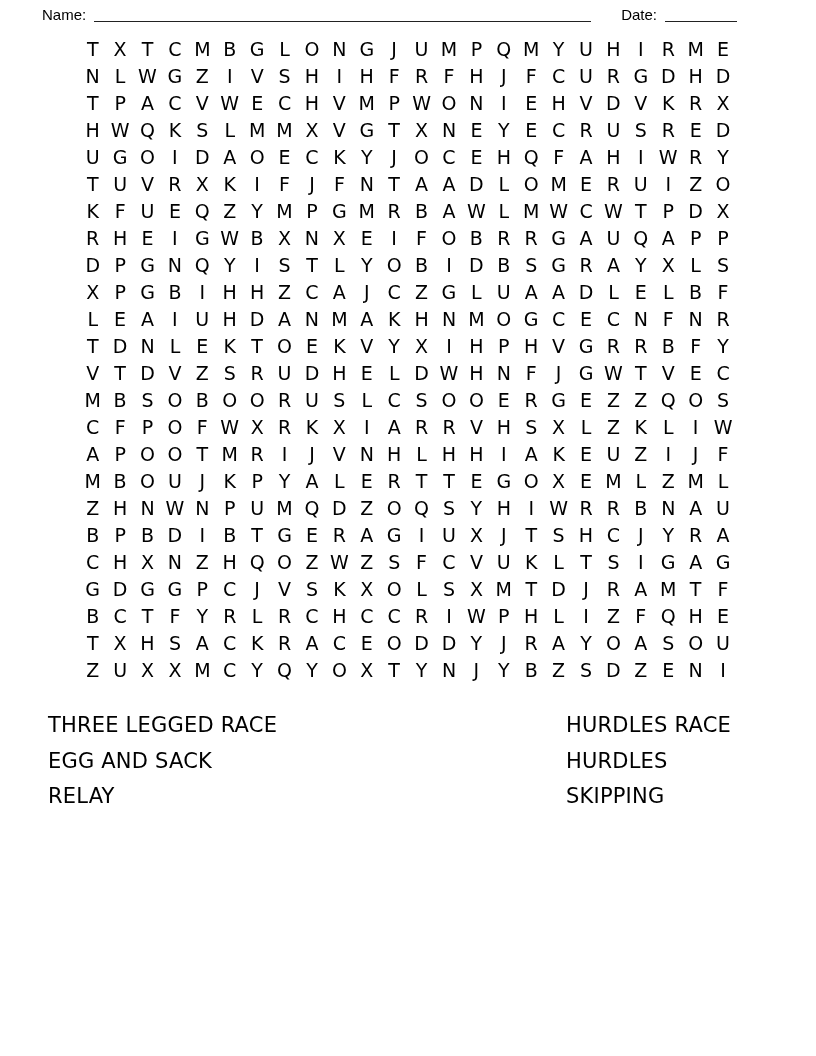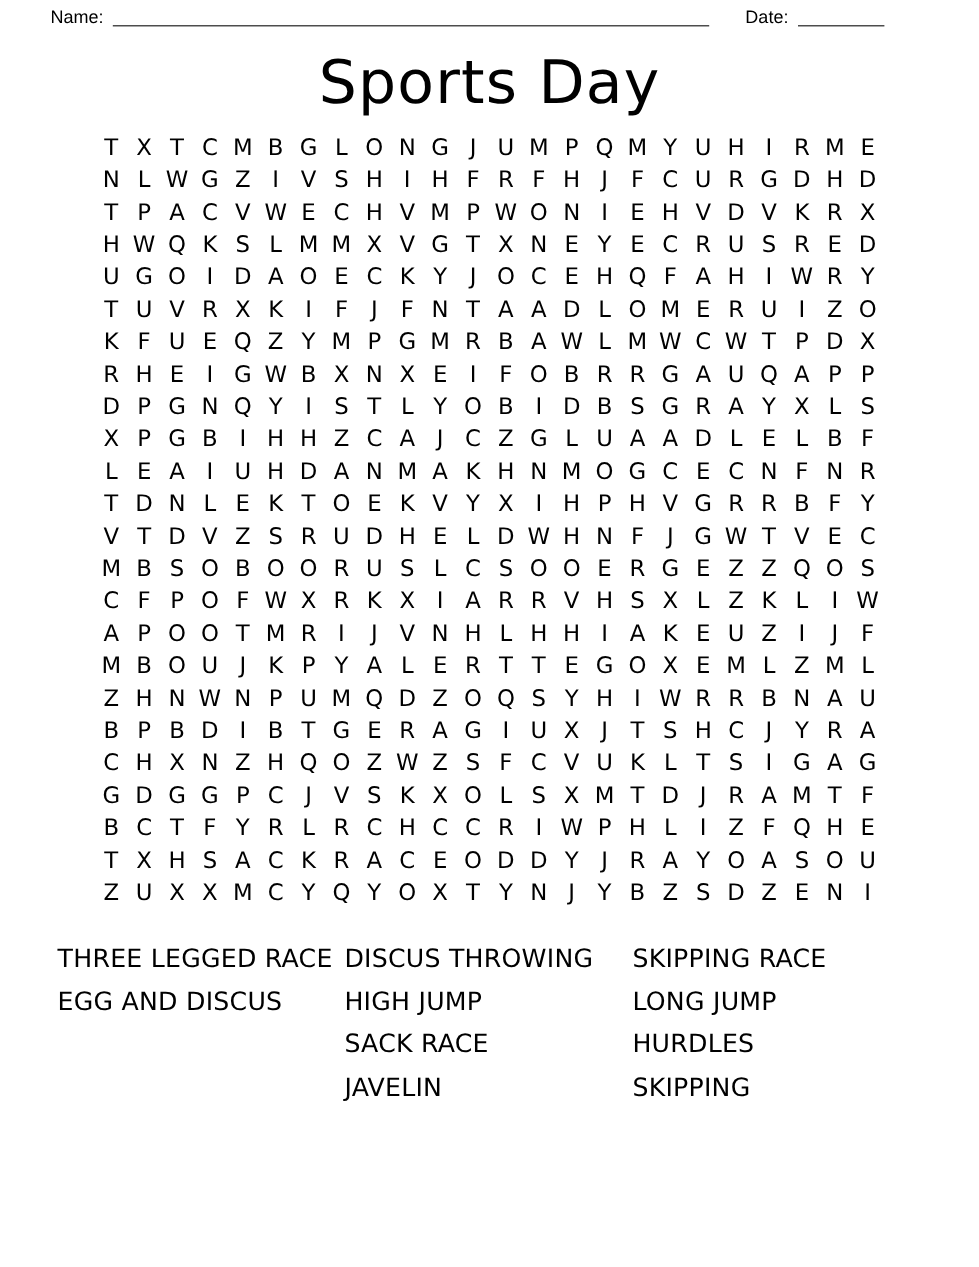--- a/index.html
+++ b/index.html
@@ -63,20 +63,21 @@
     display: flex;
     align-items: center;
     justify-content: center;
     font-size: 19px;
     line-height: 27px;
   }
   
   .word-list {
     display: flex;
     margin: 24px 0 0 48px;
+    justify-content: space-between;
   }
   .word-col { display: block; }
   .word-col-1 { width: 239px; }
   .word-col-2 { width: 240px; }
   .word-col-3 { width: 250px; }
   .word-item {
     font-size: 21px;
     line-height: 35.5px;
     white-space: nowrap;
     letter-spacing: 0.2px;
@@ -87,21 +88,20 @@
 
 <div class="page">
 
   <div class="header">
     <span class="hdr-label">Name:</span>
     <span class="name-line"></span>
     <span class="hdr-label">Date:</span>
     <span class="date-line"></span>
   </div>
 
-  <div class="title">Sports Day</div>
 
   <div class="letter-grid">
       <div class="grid-row">
         <span class="grid-cell">T</span>
         <span class="grid-cell">X</span>
         <span class="grid-cell">T</span>
         <span class="grid-cell">C</span>
         <span class="grid-cell">M</span>
         <span class="grid-cell">B</span>
         <span class="grid-cell">G</span>
@@ -719,29 +719,23 @@
         <span class="grid-cell">Z</span>
         <span class="grid-cell">E</span>
         <span class="grid-cell">N</span>
         <span class="grid-cell">I</span>
       </div>
     </div>
 
   <div class="word-list">
     <div class="word-col word-col-1">
         <div class="word-item">THREE LEGGED RACE</div>
-        <div class="word-item">EGG AND DISCUS</div>
-      </div>
-    <div class="word-col word-col-2">
-        <div class="word-item">DISCUS THROWING</div>
-        <div class="word-item">HIGH JUMP</div>
-        <div class="word-item">SACK RACE</div>
-        <div class="word-item">JAVELIN</div>
+        <div class="word-item">EGG AND SACK</div>
+        <div class="word-item">RELAY</div>
       </div>
     <div class="word-col word-col-3">
-        <div class="word-item">SKIPPING RACE</div>
-        <div class="word-item">LONG JUMP</div>
+        <div class="word-item">HURDLES RACE</div>
         <div class="word-item">HURDLES</div>
         <div class="word-item">SKIPPING</div>
       </div>
   </div>
 
 </div>
 
 </body></html>

